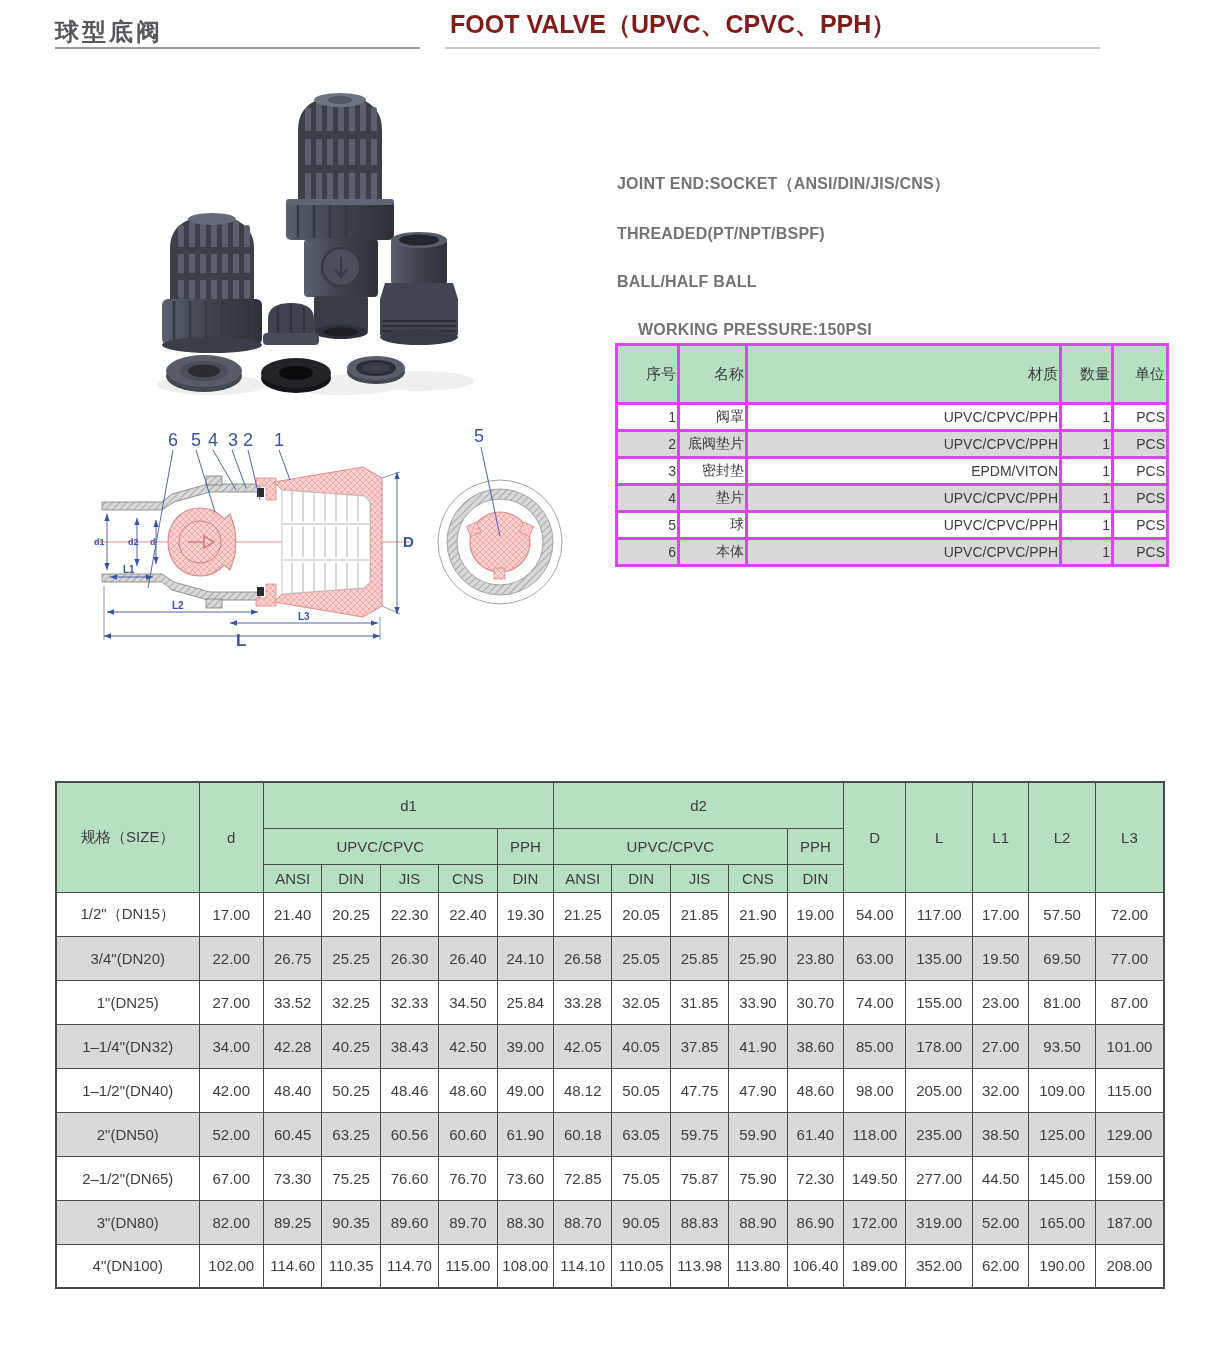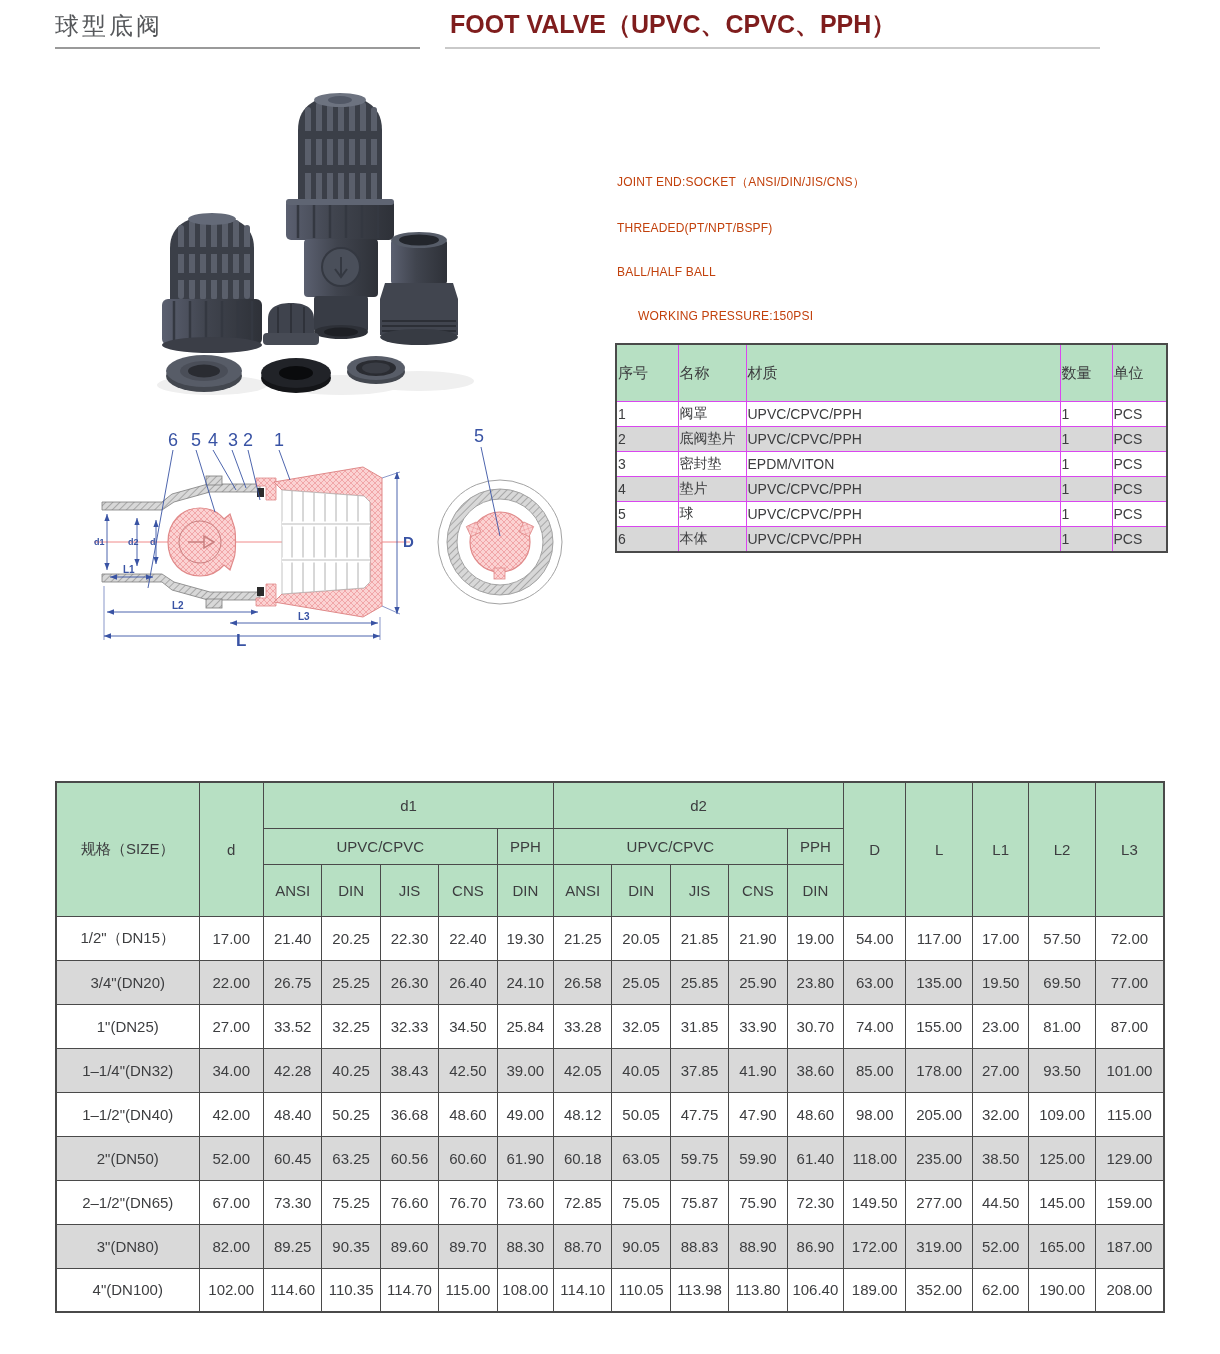--- a/index.html
+++ b/index.html
@@ -1,50 +1,50 @@
 <!DOCTYPE html>
 <html><head>
 <meta charset="utf-8">
 <style>
   html,body{margin:0;padding:0;background:#fff;}
   .page{position:relative;width:1220px;height:1354px;background:#fff;overflow:hidden;
         font-family:"Liberation Sans","DejaVu Sans",sans-serif;color:#3e3f41;}
 
   
-  .title-zh{position:absolute;left:55px;top:10px;font-size:24px;font-weight:normal;
+  .title-zh{position:absolute;left:55px;top:16px;font-size:24px;font-weight:bold;
             color:#56585b;letter-spacing:3px;}
   .rule-left{position:absolute;left:55px;top:47px;width:365px;height:2px;background:#9a9a9a;}
   .title-en{position:absolute;left:450px;top:8px;font-size:25px;font-weight:bold;color:#7f1d1d;}
   .rule-right{position:absolute;left:445px;top:47px;width:655px;height:2px;background:#c9c9c9;}
 
   
   .specs{position:absolute;left:617px;top:174px;}
-  .spec-line{font-size:12px;font-weight:normal;color:#c2410c;margin-bottom:30px;letter-spacing:.2px;}
+  .spec-line{font-size:16px;font-weight:bold;color:#737373;margin-bottom:30px;letter-spacing:.2px;}
   .spec-line:last-child{margin-top:6px;margin-left:21px;}
 
   
   .parts-table{position:absolute;left:615px;top:343px;width:551px;border-collapse:collapse;
                table-layout:fixed;border:2px solid #4a4a4a;}
-  .parts-table th,.parts-table td{border:1px solid #d946ef;text-align:left;overflow:hidden;
+  .parts-table th,.parts-table td{border:3px solid #d946ef;text-align:right;overflow:hidden;
                white-space:nowrap;}
   .parts-table th{background:#b7e0c3;height:54px;font-size:15px;font-weight:normal;color:#3c3d3f;}
   .parts-table td{height:22px;font-size:14px;color:#3c3d3f;}
   .parts-table tr.alt td{background:#d8d8d8;}
 
   
   .unit-note{position:absolute;top:761px;left:55px;width:1110px;text-align:right;
              font-size:12px;font-weight:bold;color:#1d1d1d;}
   .dims-table{position:absolute;left:55px;top:781px;width:1110px;border-collapse:collapse;
               table-layout:fixed;border:2px solid #4a4a4a;}
   .dims-table th,.dims-table td{border:1px solid #4a4a4a;text-align:center;overflow:hidden;
               white-space:nowrap;font-weight:normal;}
   .dims-table th{background:#b7e0c3;font-size:15px;color:#3c3d3f;}
   .dims-table thead tr:nth-child(1){height:46px;}
   .dims-table thead tr:nth-child(2){height:36px;}
-  .dims-table thead tr:nth-child(3){height:52px;}
+  .dims-table thead tr:nth-child(3){height:28px;}
   .dims-table tbody tr{height:44px;}
   .dims-table td{font-size:15px;color:#3d3e40;}
   .dims-table tr.alt td{background:#d9d9d9;}
 
   .abs{position:absolute;}
   svg text{font-family:"Liberation Sans","DejaVu Sans",sans-serif;}
 </style>
 </head>
 <body>
 
@@ -480,21 +480,21 @@
           <td>178.00</td>
           <td>27.00</td>
           <td>93.50</td>
           <td>101.00</td>
         </tr>
         <tr>
           <td>1–1/2"(DN40)</td>
           <td>42.00</td>
           <td>48.40</td>
           <td>50.25</td>
-          <td>36.68</td>
+          <td>48.46</td>
           <td>48.60</td>
           <td>49.00</td>
           <td>48.12</td>
           <td>50.05</td>
           <td>47.75</td>
           <td>47.90</td>
           <td>48.60</td>
           <td>98.00</td>
           <td>205.00</td>
           <td>32.00</td>

